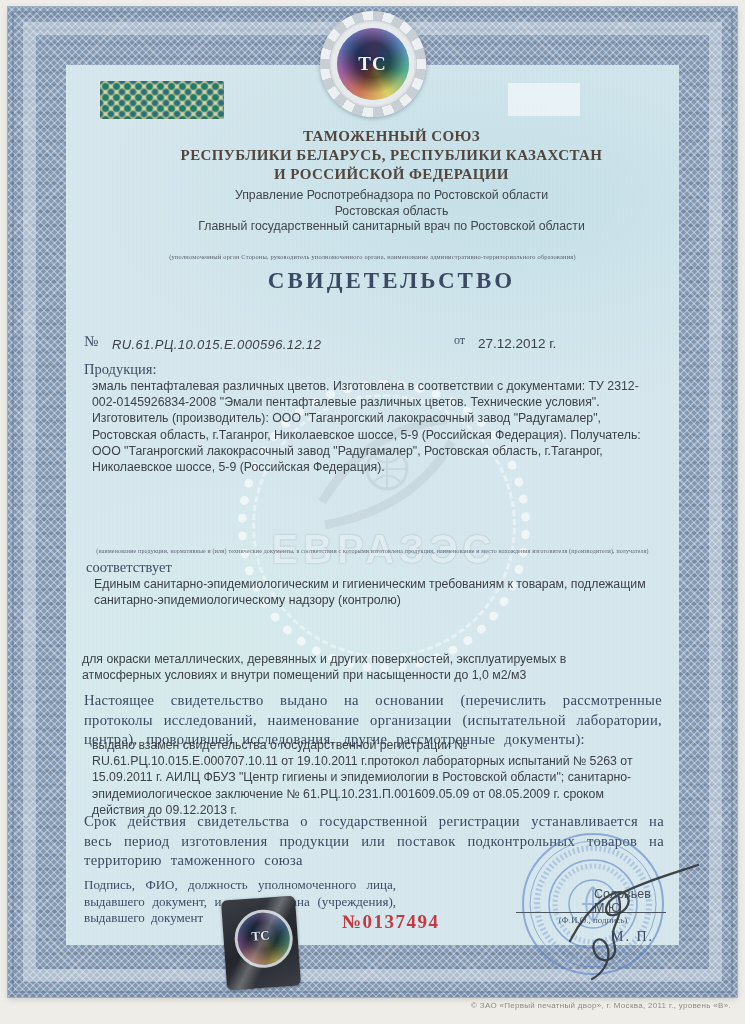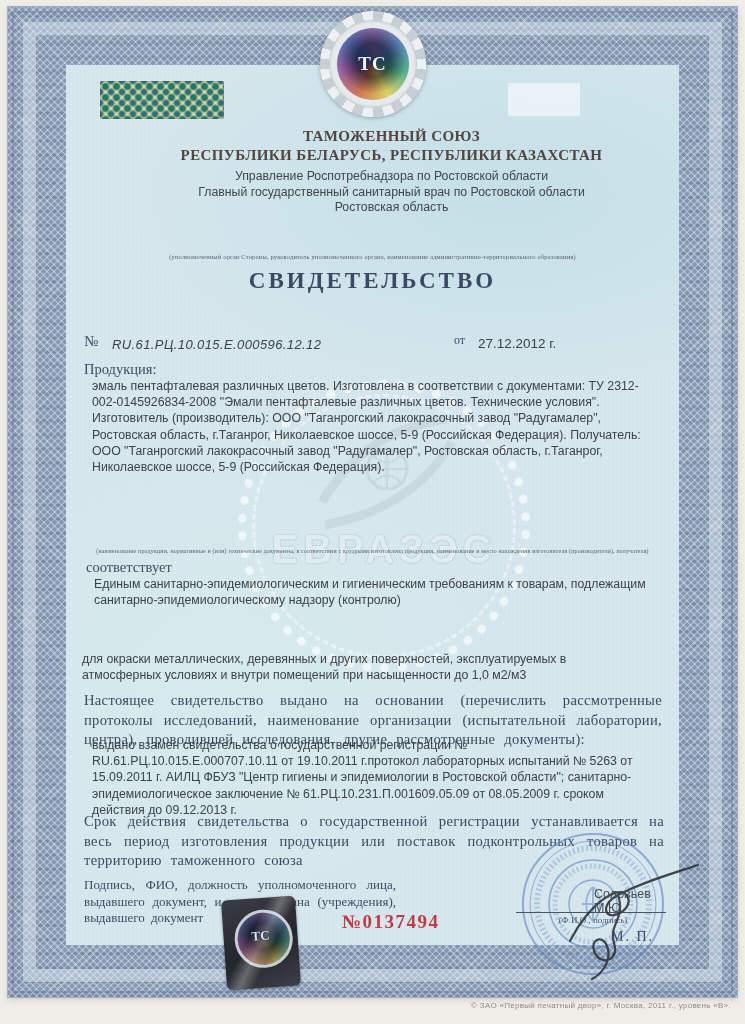--- a/index.html
+++ b/index.html
@@ -121,28 +121,29 @@
         </g>
         <circle cx="90" cy="62" r="20" fill="none" stroke="#b6c4ca" stroke-width="3" opacity="0.9"></circle>
         <path d="M70,62 H110 M90,42 V82 M76,48 C85,58 95,58 104,48 M76,76 C85,66 95,66 104,76" stroke="#b6c4ca" stroke-width="2" fill="none" opacity="0.9"></path>
       </svg>
       <div class="wm-text">ЕВРАЗЭС</div>
     </div>
 
     <div class="abs center" style="top:62px;margin-left:19px;">
       <div class="union-line">ТАМОЖЕННЫЙ СОЮЗ</div>
       <div class="union-line">РЕСПУБЛИКИ БЕЛАРУСЬ, РЕСПУБЛИКИ КАЗАХСТАН</div>
+      <div class="union-line">И РОССИЙСКОЙ ФЕДЕРАЦИИ</div>
       <div style="height:4px;"></div>
       <div class="auth-line">Управление Роспотребнадзора по Ростовской области</div>
+      <div class="auth-line">Ростовская область</div>
       <div class="auth-line">Главный государственный санитарный врач по Ростовской области</div>
-      <div class="auth-line">Ростовская область</div>
     </div>
     <div class="abs center tiny-caption" style="top:188px;">(уполномоченный орган Стороны, руководитель уполномоченного органа, наименование административно-территориального образования)</div>
 
-    <div class="abs center doc-title" style="top:203px;">СВИДЕТЕЛЬСТВО</div>
+    <div class="abs center doc-title" style="top:203px;margin-left:19px;">СВИДЕТЕЛЬСТВО</div>
 
     <div class="abs form-serif" style="left:18px;top:268px;font-size:15px;">№</div>
     <div class="abs fill-sans" style="left:46px;top:272px;font-size:13px;letter-spacing:.4px;font-style:italic;">RU.61.РЦ.10.015.Е.000596.12.12</div>
     <div class="abs form-serif" style="left:388px;top:268px;font-size:12px;">от</div>
     <div class="abs fill-sans" style="left:412px;top:271px;font-size:13.5px;">27.12.2012 г.</div>
 
     <div class="abs form-serif" style="left:18px;top:296px;font-size:14.5px;">Продукция:</div>
     <div class="abs fill-sans sans-par" style="left:26px;top:313px;width:566px;">эмаль пентафталевая различных цветов. Изготовлена в соответствии с документами: ТУ 2312-002-0145926834-2008 "Эмали пентафталевые различных цветов. Технические условия". Изготовитель (производитель): ООО "Таганрогский лакокрасочный завод "Радугамалер", Ростовская область, г.Таганрог, Николаевское шоссе, 5-9 (Российская Федерация).  Получатель: ООО "Таганрогский лакокрасочный завод "Радугамалер", Ростовская область, г.Таганрог, Николаевское шоссе, 5-9 (Российская Федерация).</div>
     <div class="abs center tiny-caption" style="top:483px;font-size:5.9px;">(наименование продукции, нормативные и (или) технические документы, в соответствии с которыми изготовлена продукция, наименование и место нахождения изготовителя (производителя), получателя)</div>
 

